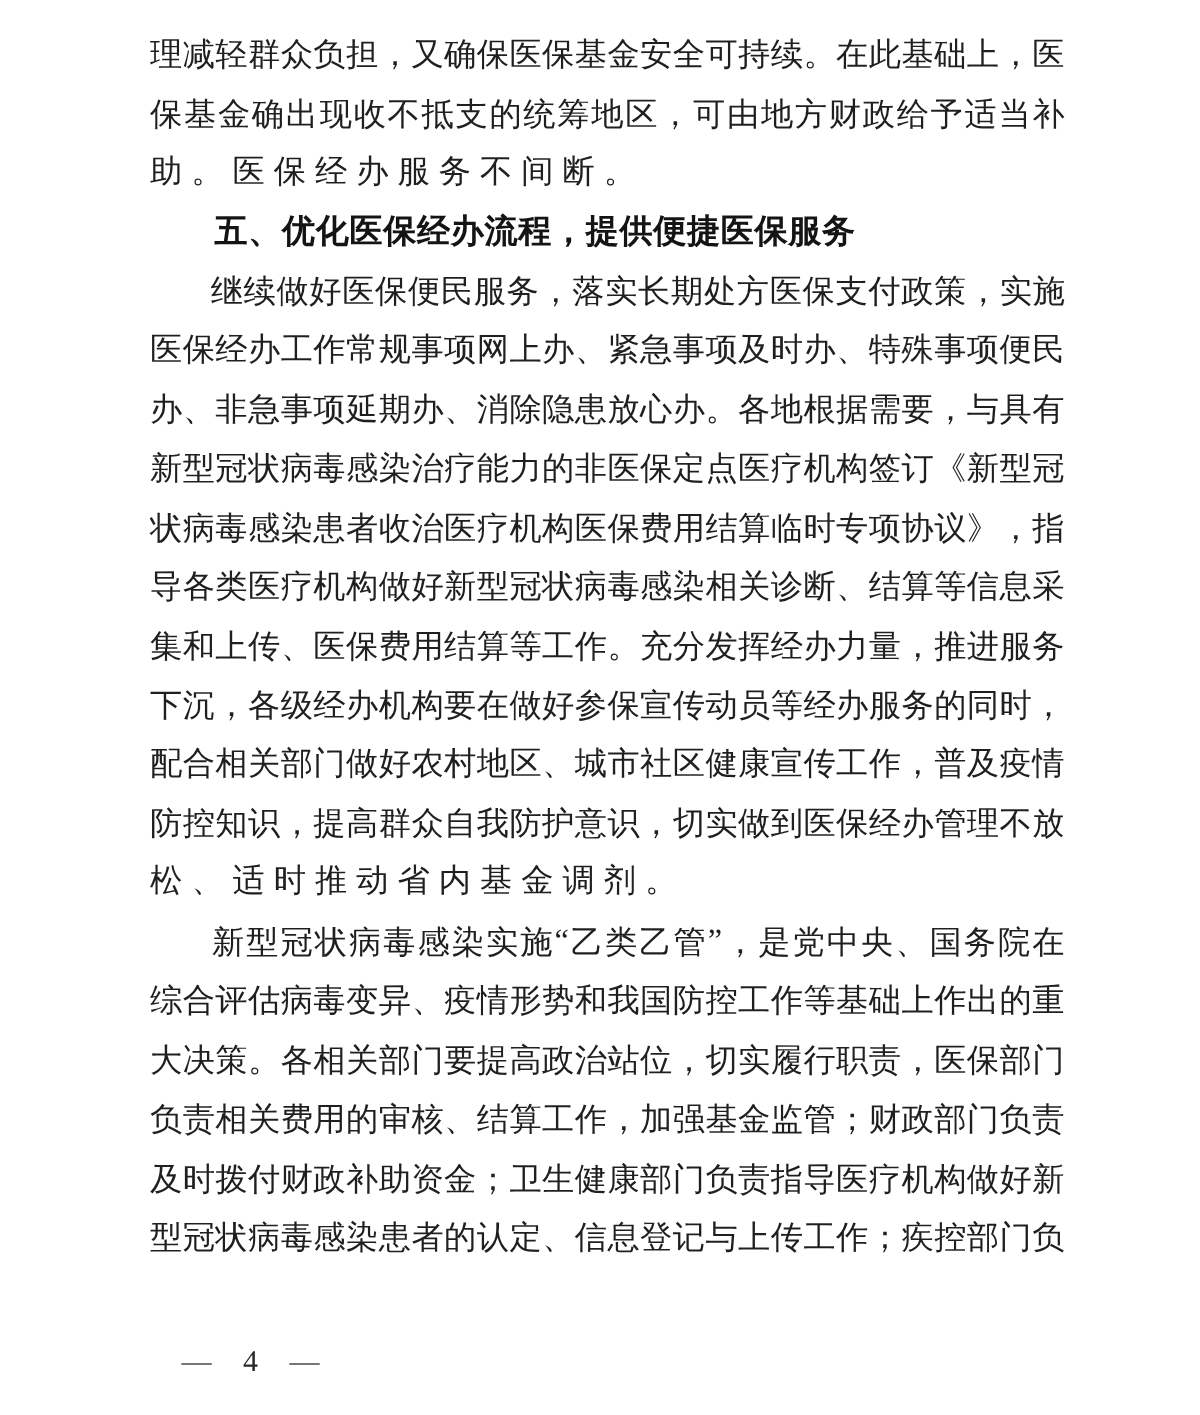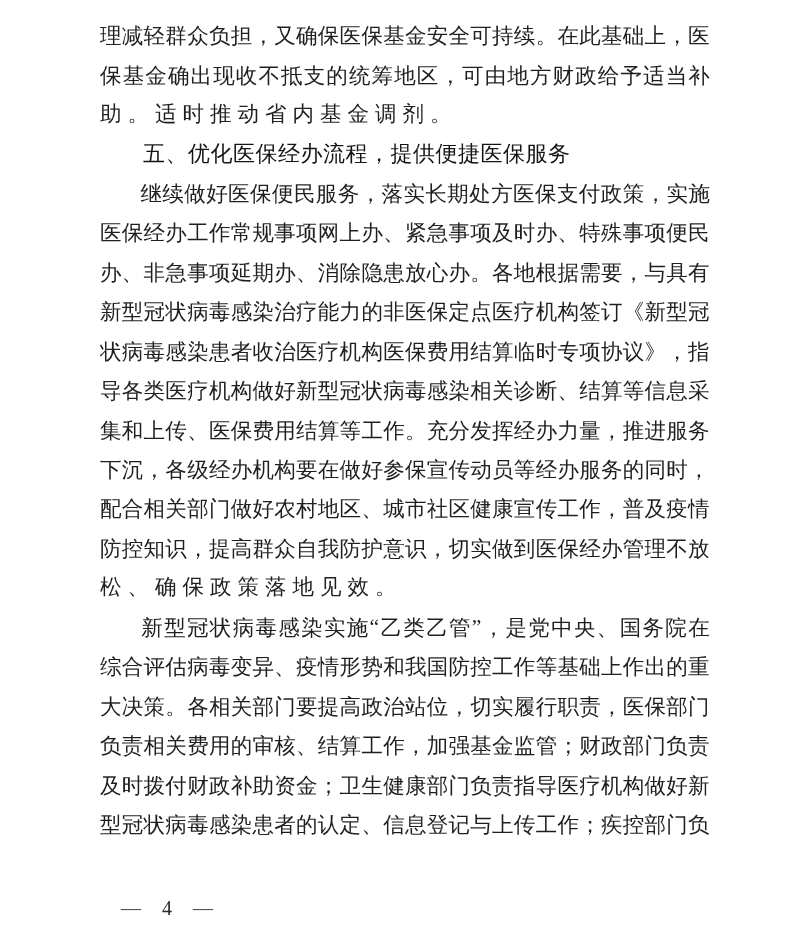--- a/index.html
+++ b/index.html
@@ -43,21 +43,21 @@
     width: 40px;
     flex: 0 0 40px;
   }
   .line.body-end {
     line-height: 39.45px;
     letter-spacing: 6px;
     white-space: nowrap;
   }
   .line.heading {
     line-height: 39.45px;
-    font-weight: normal;
+    font-weight: bold;
     font-family: "Liberation Sans", "DejaVu Sans", sans-serif;
     font-size: 22px;
     padding-left: 43px;
     letter-spacing: 0.5px;
     white-space: nowrap;
     color: #141414;
   }
   .page-footer {
     position: absolute;
     left: 121px;
@@ -134,21 +134,21 @@
         <span>地</span>
         <span>方</span>
         <span>财</span>
         <span>政</span>
         <span>给</span>
         <span>予</span>
         <span>适</span>
         <span>当</span>
         <span>补</span>
       </div>
-      <div class="line body-end">助。适时推动省内基金调剂。</div>
+      <div class="line body-end">助。医保经办服务不间断。</div>
       <div class="line heading">五、优化医保经办流程，提供便捷医保服务</div>
       <div class="line body-indent">
         <span class="indent"></span>
         <span>继</span>
         <span>续</span>
         <span>做</span>
         <span>好</span>
         <span>医</span>
         <span>保</span>
         <span>便</span>
@@ -435,21 +435,21 @@
         <span>到</span>
         <span>医</span>
         <span>保</span>
         <span>经</span>
         <span>办</span>
         <span>管</span>
         <span>理</span>
         <span>不</span>
         <span>放</span>
       </div>
-      <div class="line body-end">松、确保政策落地见效。</div>
+      <div class="line body-end">松、适时推动省内基金调剂。</div>
       <div class="line body-indent">
         <span class="indent"></span>
         <span>新</span>
         <span>型</span>
         <span>冠</span>
         <span>状</span>
         <span>病</span>
         <span>毒</span>
         <span>感</span>
         <span>染</span>

